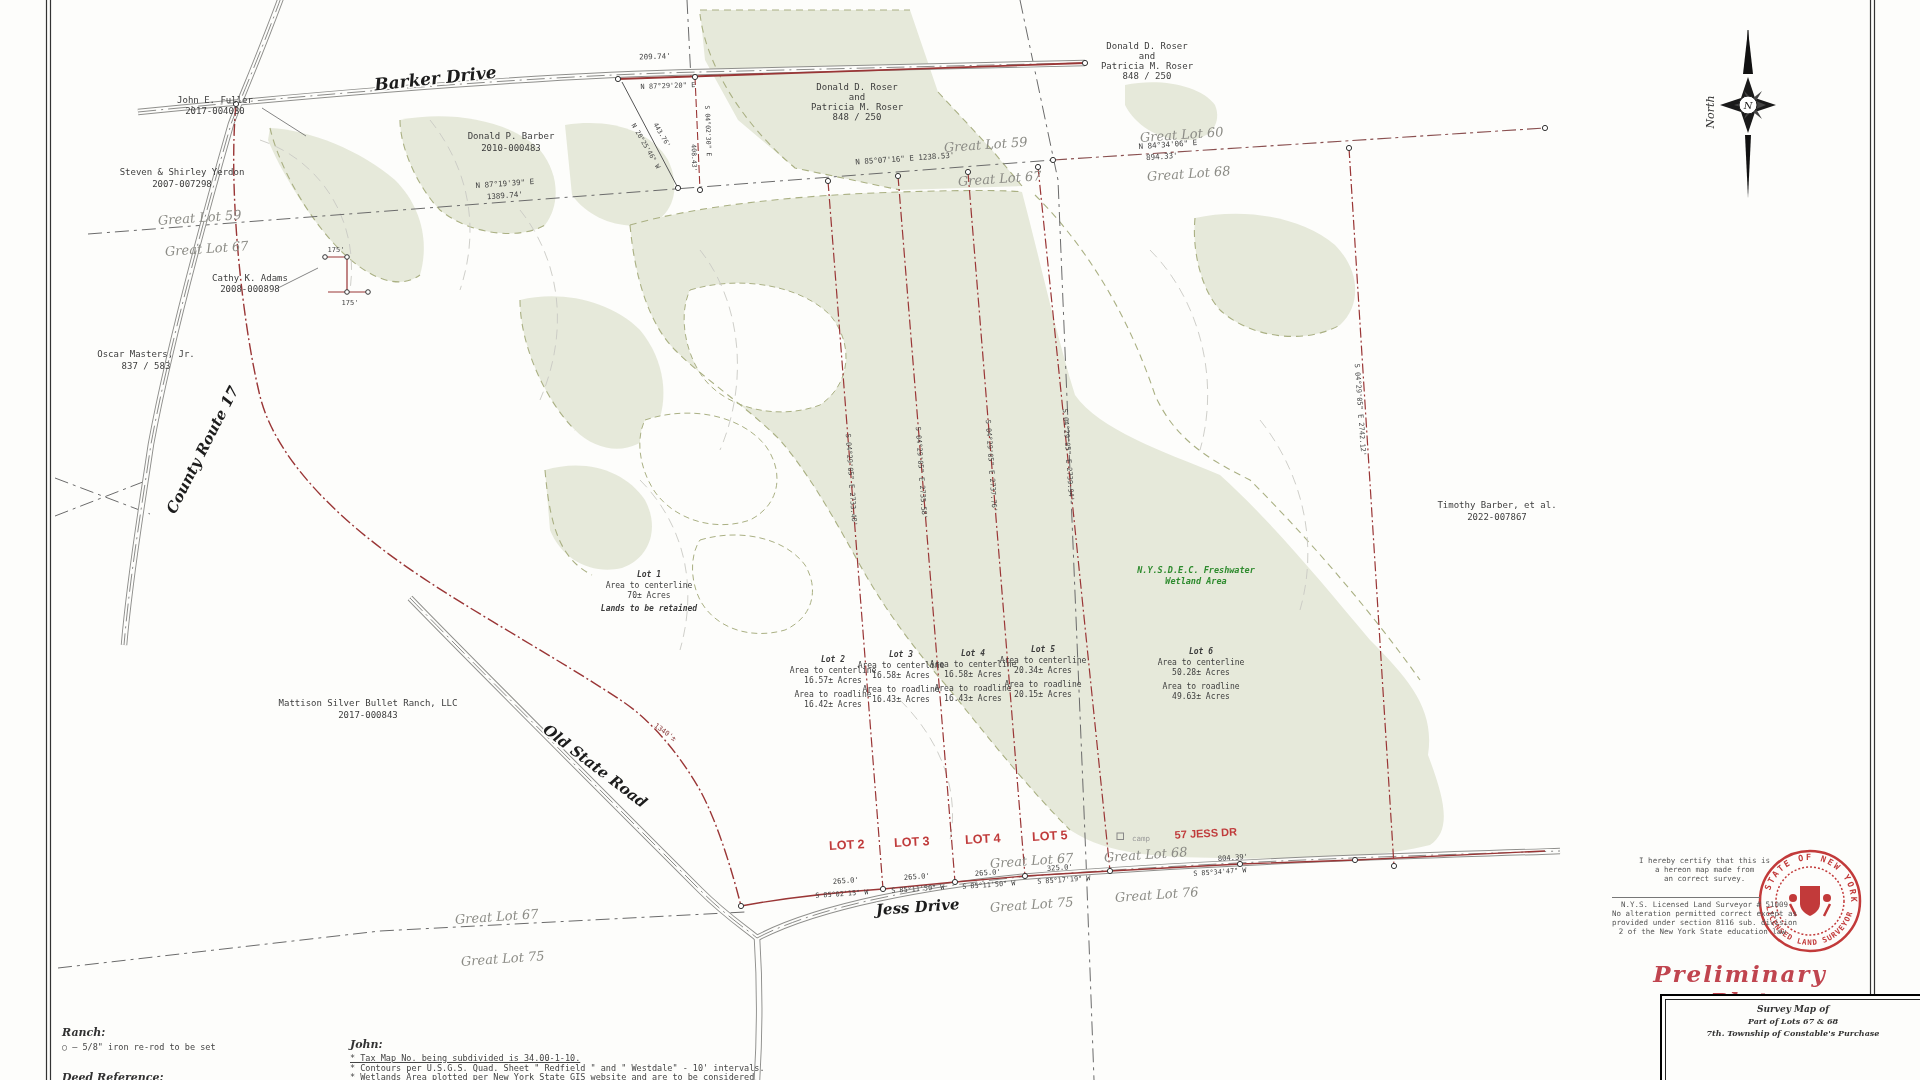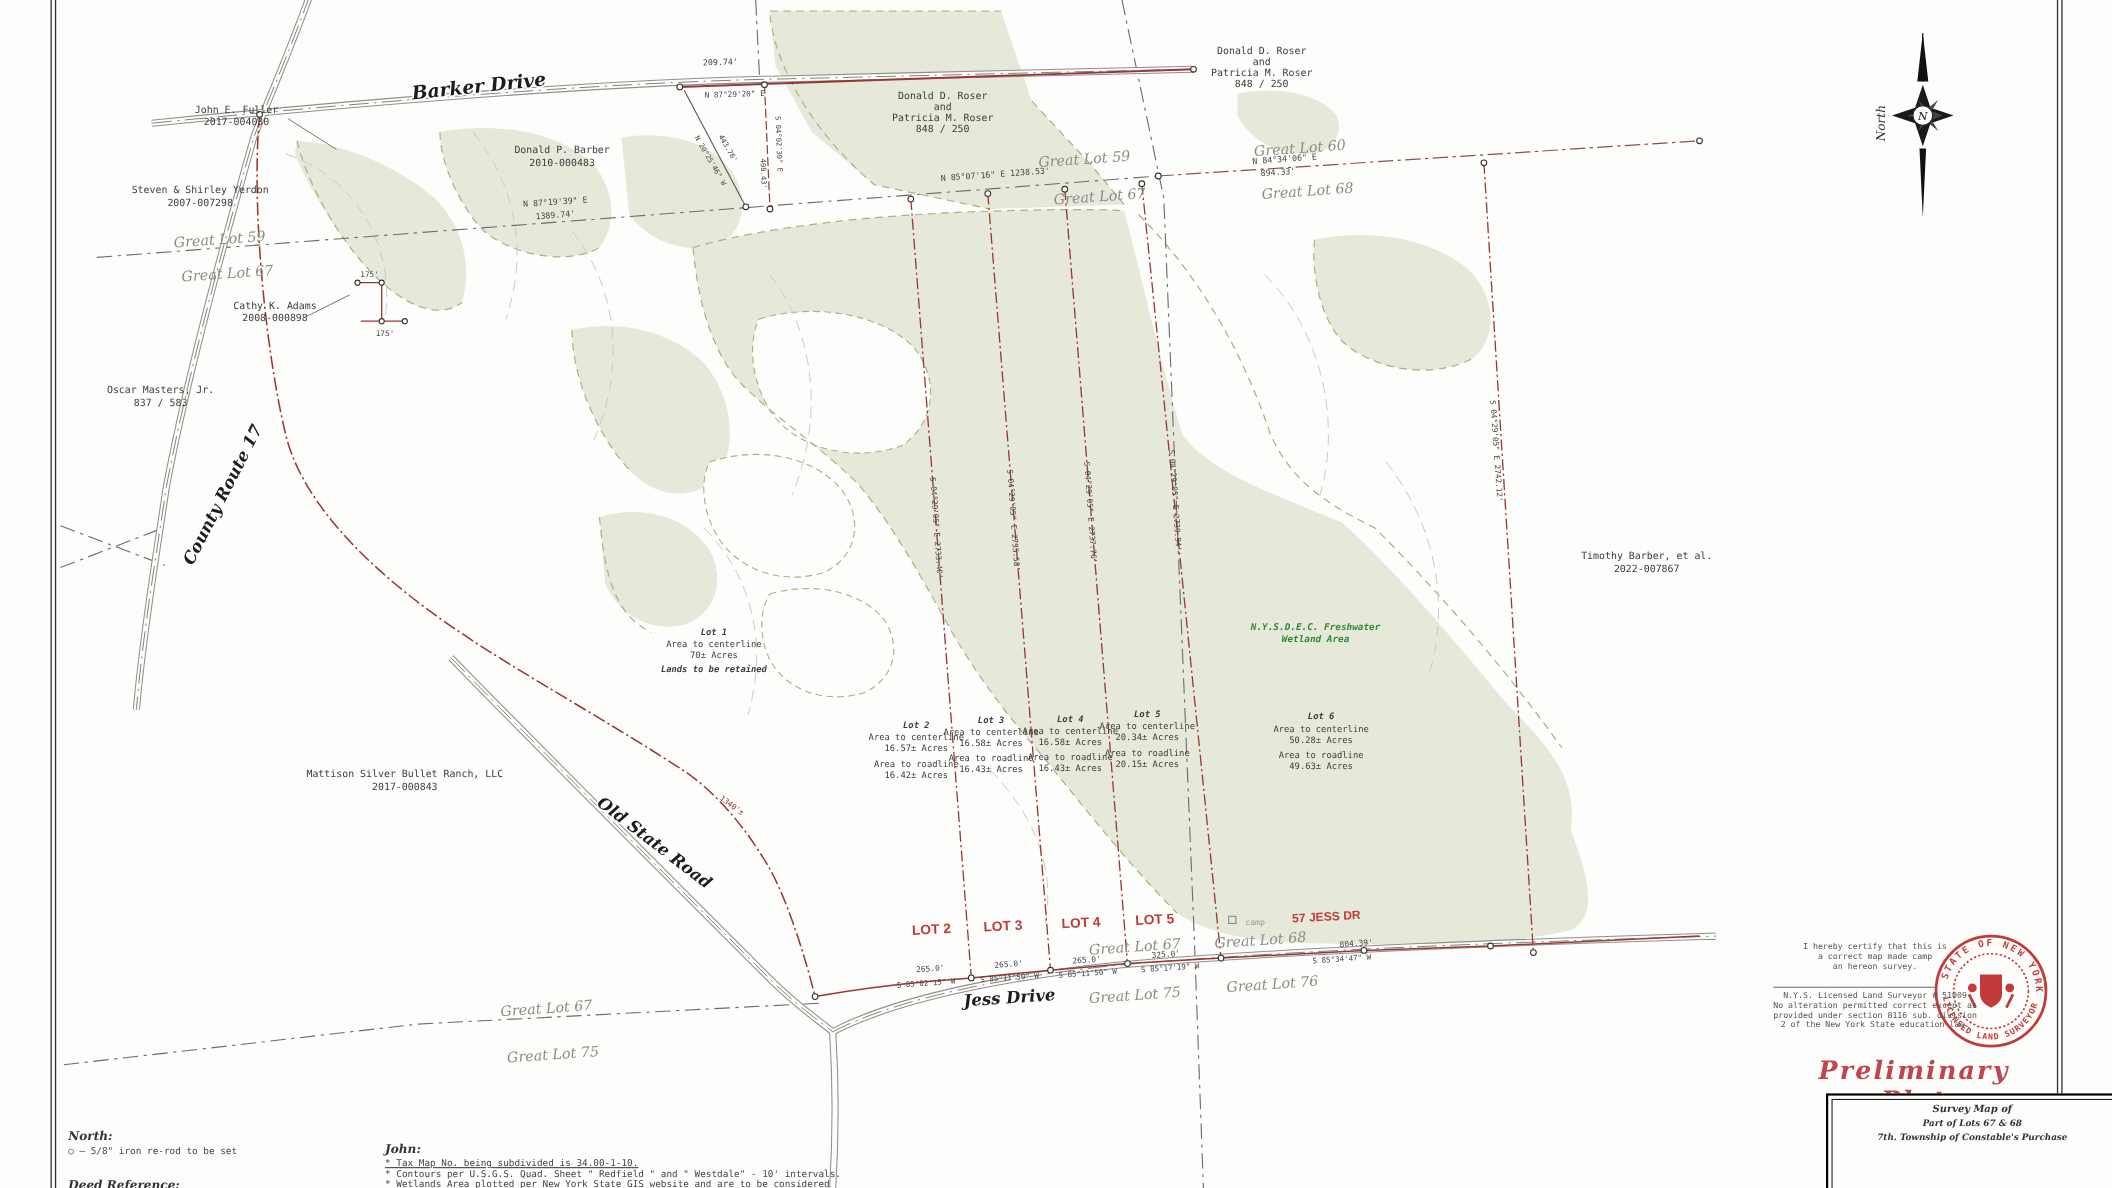--- a/index.html
+++ b/index.html
@@ -319,36 +319,36 @@
   </g>
 
   <g font-family="DejaVu Sans Mono,monospace" fill="#8a3a3a" text-anchor="middle">
     <text x="664" y="734" font-size="7" transform="rotate(36 664 734)">1340'±</text>
     <text x="336" y="252" font-size="7" fill="#444">175'</text>
     <text x="350" y="305" font-size="7" fill="#444">175'</text>
   </g>
 </svg>
 
 <div class="ov" style="left:62px;top:1026px;">
-  <div class="legend-title">North:</div>
+  <div class="legend-title">Ranch:</div>
   <div class="small-line" style="margin-top:4px;">○ — 5/8" iron re-rod to be set</div>
   <div class="legend-title" style="margin-top:18px;">Deed Reference:</div>
 </div>
 
 <div class="ov" style="left:350px;top:1038px;">
   <div class="notes-title">John:</div>
   <div class="small-line" style="margin-top:3px;text-decoration:underline;">* Tax Map No. being subdivided is 34.00-1-10.</div>
   <div class="small-line">* Contours per U.S.G.S. Quad. Sheet " Redfield " and " Westdale" - 10' intervals.</div>
   <div class="small-line">* Wetlands Area plotted per New York State GIS website and are to be considered</div>
 </div>
 
 <div class="ov" style="left:1612px;top:856px;">
   <div class="cert">I hereby certify that this is</div>
-  <div class="cert">a correct map made camp</div>
-  <div class="cert">an hereon survey.</div>
+  <div class="cert">a hereon map made from</div>
+  <div class="cert">an correct survey.</div>
   <div class="sig-line"></div>
   <div class="cert">N.Y.S. Licensed Land Surveyor # 51009</div>
   <div class="cert">No alteration permitted correct except as</div>
   <div class="cert">provided under section 8116 sub. division</div>
   <div class="cert">2 of the New York State education law.</div>
 </div>
 
 <div class="ov stamp" style="left:1620px;top:960px;width:240px;">Preliminary Plat</div>
 
 <div class="tblock">

